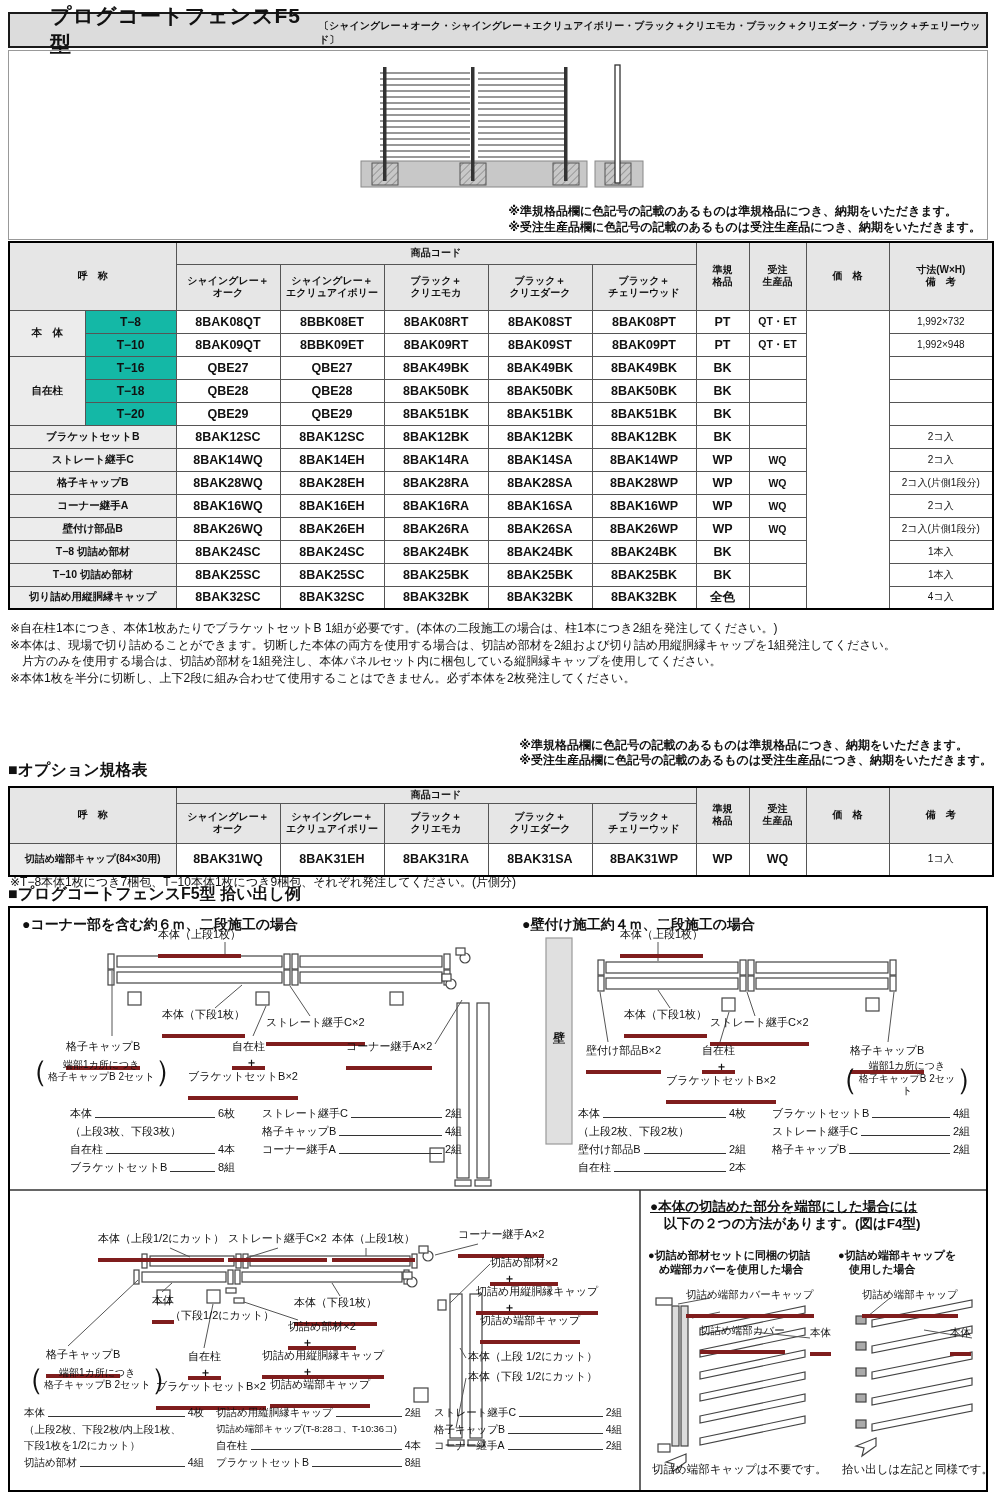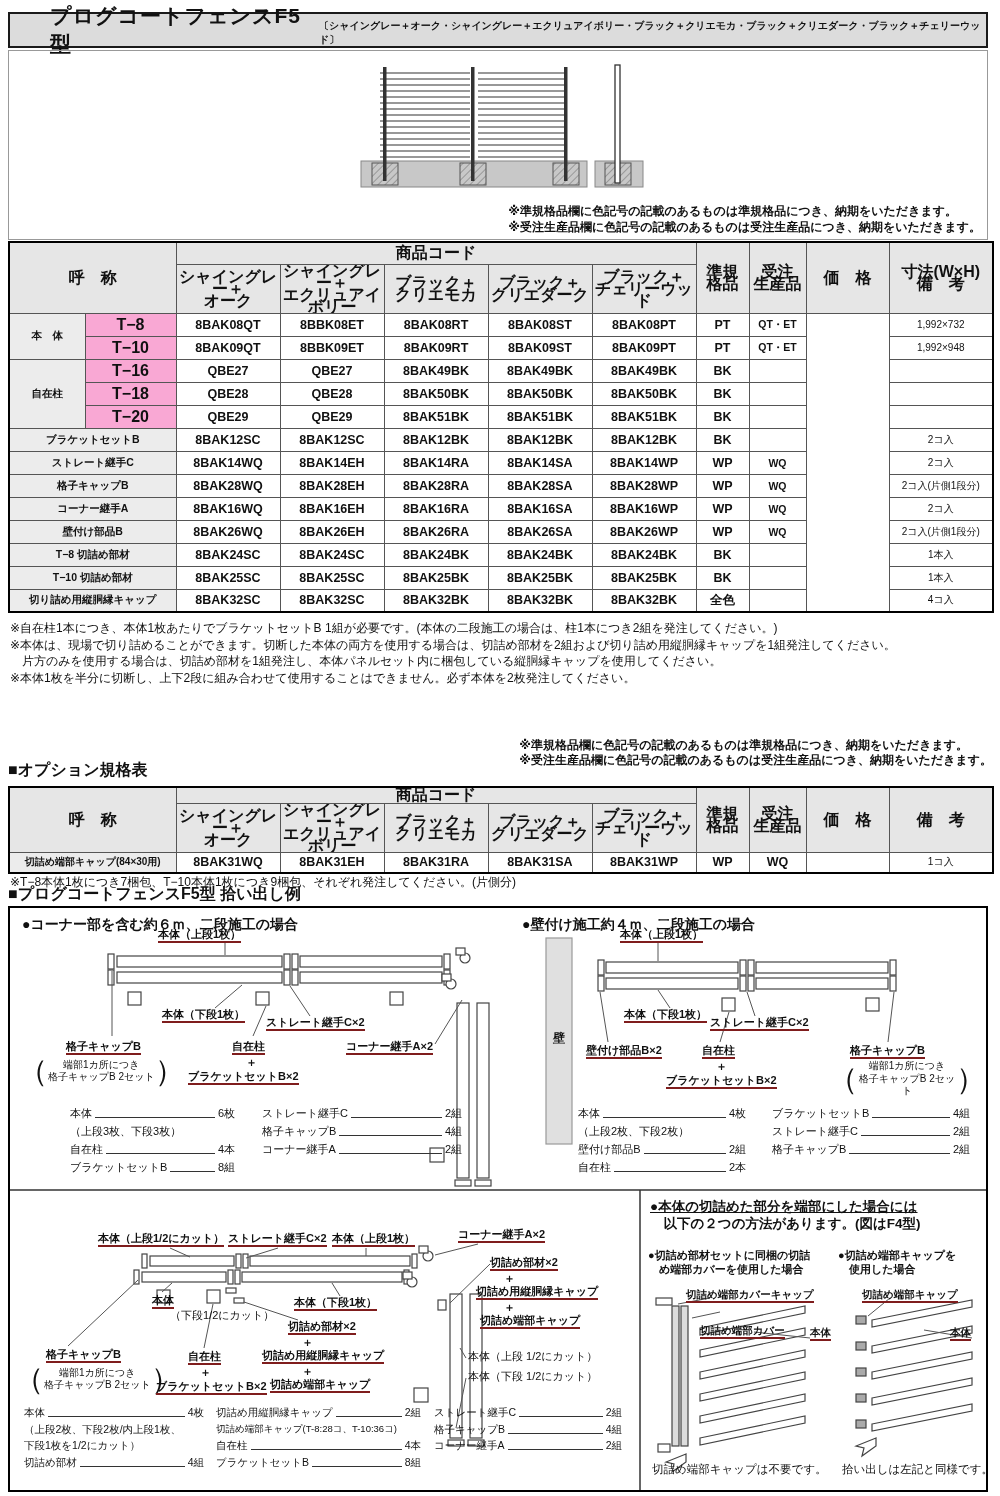--- a/index.html
+++ b/index.html
@@ -7,40 +7,40 @@
   
   .titlebar{position:absolute;left:8px;top:12px;width:980px;height:36px;background:#dcdcdc;border:2px solid #1a1a1a;display:flex;align-items:center;padding-left:40px;box-sizing:border-box;}
   .titlebar .big{font-size:21px;font-weight:bold;letter-spacing:1px;}
   .titlebar .sub{font-size:10px;font-weight:bold;margin-left:2px;margin-top:6px;}
   
   .topbox{position:absolute;left:8px;top:50px;width:980px;height:190px;border:1px solid #999;box-sizing:border-box;}
   .topnotes{position:absolute;right:6px;top:152px;text-align:left;font-size:12px;font-weight:bold;line-height:16px;}
   
   table.spec{border-collapse:collapse;table-layout:fixed;position:absolute;left:8px;border:2px solid #000;background:#fff;}
   table.spec th,table.spec td{border:1px solid #555;overflow:hidden;padding:0;text-align:center;vertical-align:middle;}
-  table.spec th{background:#e6e6e6;font-size:16px;font-weight:bold;white-space:pre-line;line-height:12px;}
+  table.spec th{background:#e6e6e6;font-size:10px;font-weight:bold;white-space:pre-line;line-height:12px;}
   th.codehead{border-bottom:3px double #555;}
   td.gname{background:#ececec;font-size:10.5px;font-weight:bold;}
-  td.sname{background:#f9a8d4;font-size:16px;font-weight:bold;}
+  td.sname{background:#14b8a6;font-size:12px;font-weight:bold;}
   td.code{font-size:12.5px;font-weight:bold;letter-spacing:0;}
   td.mk{font-size:12.5px;font-weight:bold;}
   td.mks{font-size:10.5px;font-weight:bold;}
   td.rem{font-size:10px;}
   td.price{background:#fff;}
-  tr.hr1{height:22px;} tr.hr2{height:46px;} tr.dr{height:23px;} tr.dro{height:21px;}
+  tr.hr1{height:22px;} tr.hr2{height:46px;} tr.dr{height:23px;} tr.dro{height:33px;}
   
   .notesmid{position:absolute;left:10px;top:620px;font-size:12px;line-height:16.5px;}
   .optnotes{position:absolute;right:8px;top:738px;font-size:12px;font-weight:bold;line-height:15px;}
   .h2{position:absolute;font-size:16px;font-weight:bold;}
   .optnote2{position:absolute;left:10px;top:874px;font-size:12px;}
   
   .bigbox{position:absolute;left:8px;top:906px;width:980px;height:586px;border:2px solid #000;box-sizing:border-box;}
   .dtitle{position:absolute;font-size:14px;font-weight:bold;white-space:nowrap;}
   .lbl{position:absolute;font-size:11px;white-space:nowrap;line-height:13px;}
-  .u{border-bottom:2px solid #7f1d1d;padding-bottom:1px;font-weight:bold;}
+  .u{border-bottom:4px solid #7f1d1d;padding-bottom:14px;}
   .plus{position:absolute;font-size:11px;font-weight:bold;}
   .paren{position:absolute;display:flex;align-items:center;}
   .pbig{font-size:30px;font-weight:100;line-height:30px;}
   .ptxt{display:inline-block;text-align:center;font-size:10px;line-height:12.5px;}
   .ptxt span{display:block;}
   .prow{position:absolute;display:flex;align-items:flex-end;font-size:11px;white-space:nowrap;}
   .prow .ld{flex:1;border-bottom:1px solid #333;margin:0 3px 3px 3px;min-width:8px;}
   .prow.c10{font-size:10.5px;}
   .subhead{position:absolute;font-size:11px;font-weight:bold;white-space:pre-line;line-height:14px;}
   .cap{position:absolute;font-size:11.5px;white-space:nowrap;}

